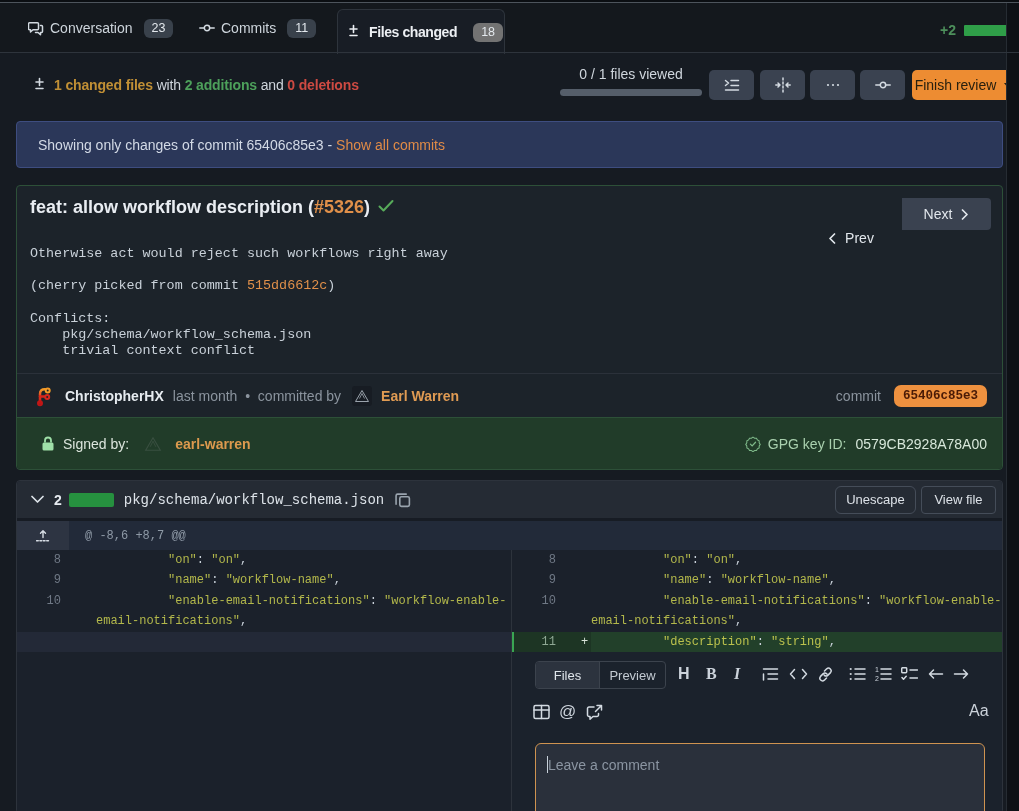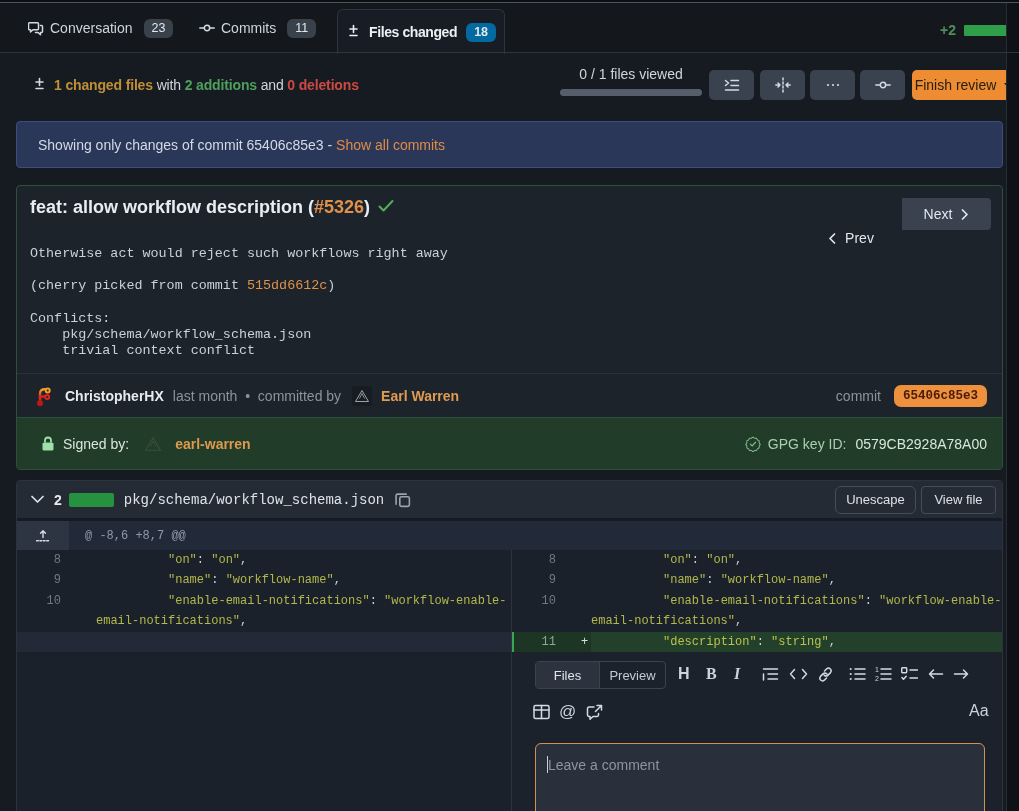--- a/index.html
+++ b/index.html
@@ -15,21 +15,21 @@
   
   .scrollstrip { position:absolute; right:0; top:3px; width:13px; height:808px; background:#0e1116; border-left:1px solid #262c33; }
 
   
   .tabbar { position:absolute; left:0; top:3px; width:1006px; height:50px; background:#14181d; }
   .tabborder { position:absolute; left:0; top:52px; width:1019px; height:1px; background:#2e343c; z-index:5; }
   .tab { position:absolute; top:0; height:100%; display:flex; align-items:center; color:#cdd4db; font-size:14px; }
   .tab .cnt { background:#39414b; color:#e3e8ed; border-radius:6px; font-size:12.5px; padding:2.5px 8px; margin-left:11px; }
   .tab svg { margin-right:6px; }
   .tab-active { position:absolute; left:337px; top:6px; width:168px; height:45px; background:#181d25; border:1px solid #2e343c; border-bottom:none; border-radius:6px 6px 0 0; display:flex; align-items:center; padding-left:8px; color:#eceff3; font-size:14px; font-weight:600; white-space:nowrap; }
-  .tab-active .cnt { background:#0369a1; color:#e3e8ed; border-radius:6px; font-size:12.5px; padding:2.5px 8px; margin-left:9px; font-weight:700; }
+  .tab-active .cnt { background:#737373; color:#e3e8ed; border-radius:6px; font-size:12.5px; padding:2.5px 8px; margin-left:16px; font-weight:400; }
 
   .plusstat { position:absolute; top:22px; left:940px; color:#4d8f5b; font-weight:700; font-size:14px; }
   .statbar { position:absolute; top:25px; left:964px; width:43px; height:11px; background:#2f9e48; border-radius:1px; }
 
   
   .toolrow { position:absolute; left:12px; top:54px; width:1006px; height:61px; }
   .changedline { position:absolute; left:20px; top:0; height:61px; display:flex; align-items:center; font-size:14px; color:#cfd5dc; letter-spacing:-0.15px; }
   .changedline .pm { margin-right:7px; }
   .fviewed { position:absolute; left:548px; top:12px; width:142px; text-align:center; color:#cfd6dd; font-size:14px; }
   .fbar { position:absolute; left:548px; top:35px; width:142px; height:7px; background:#555e6a; border-radius:4px; }

